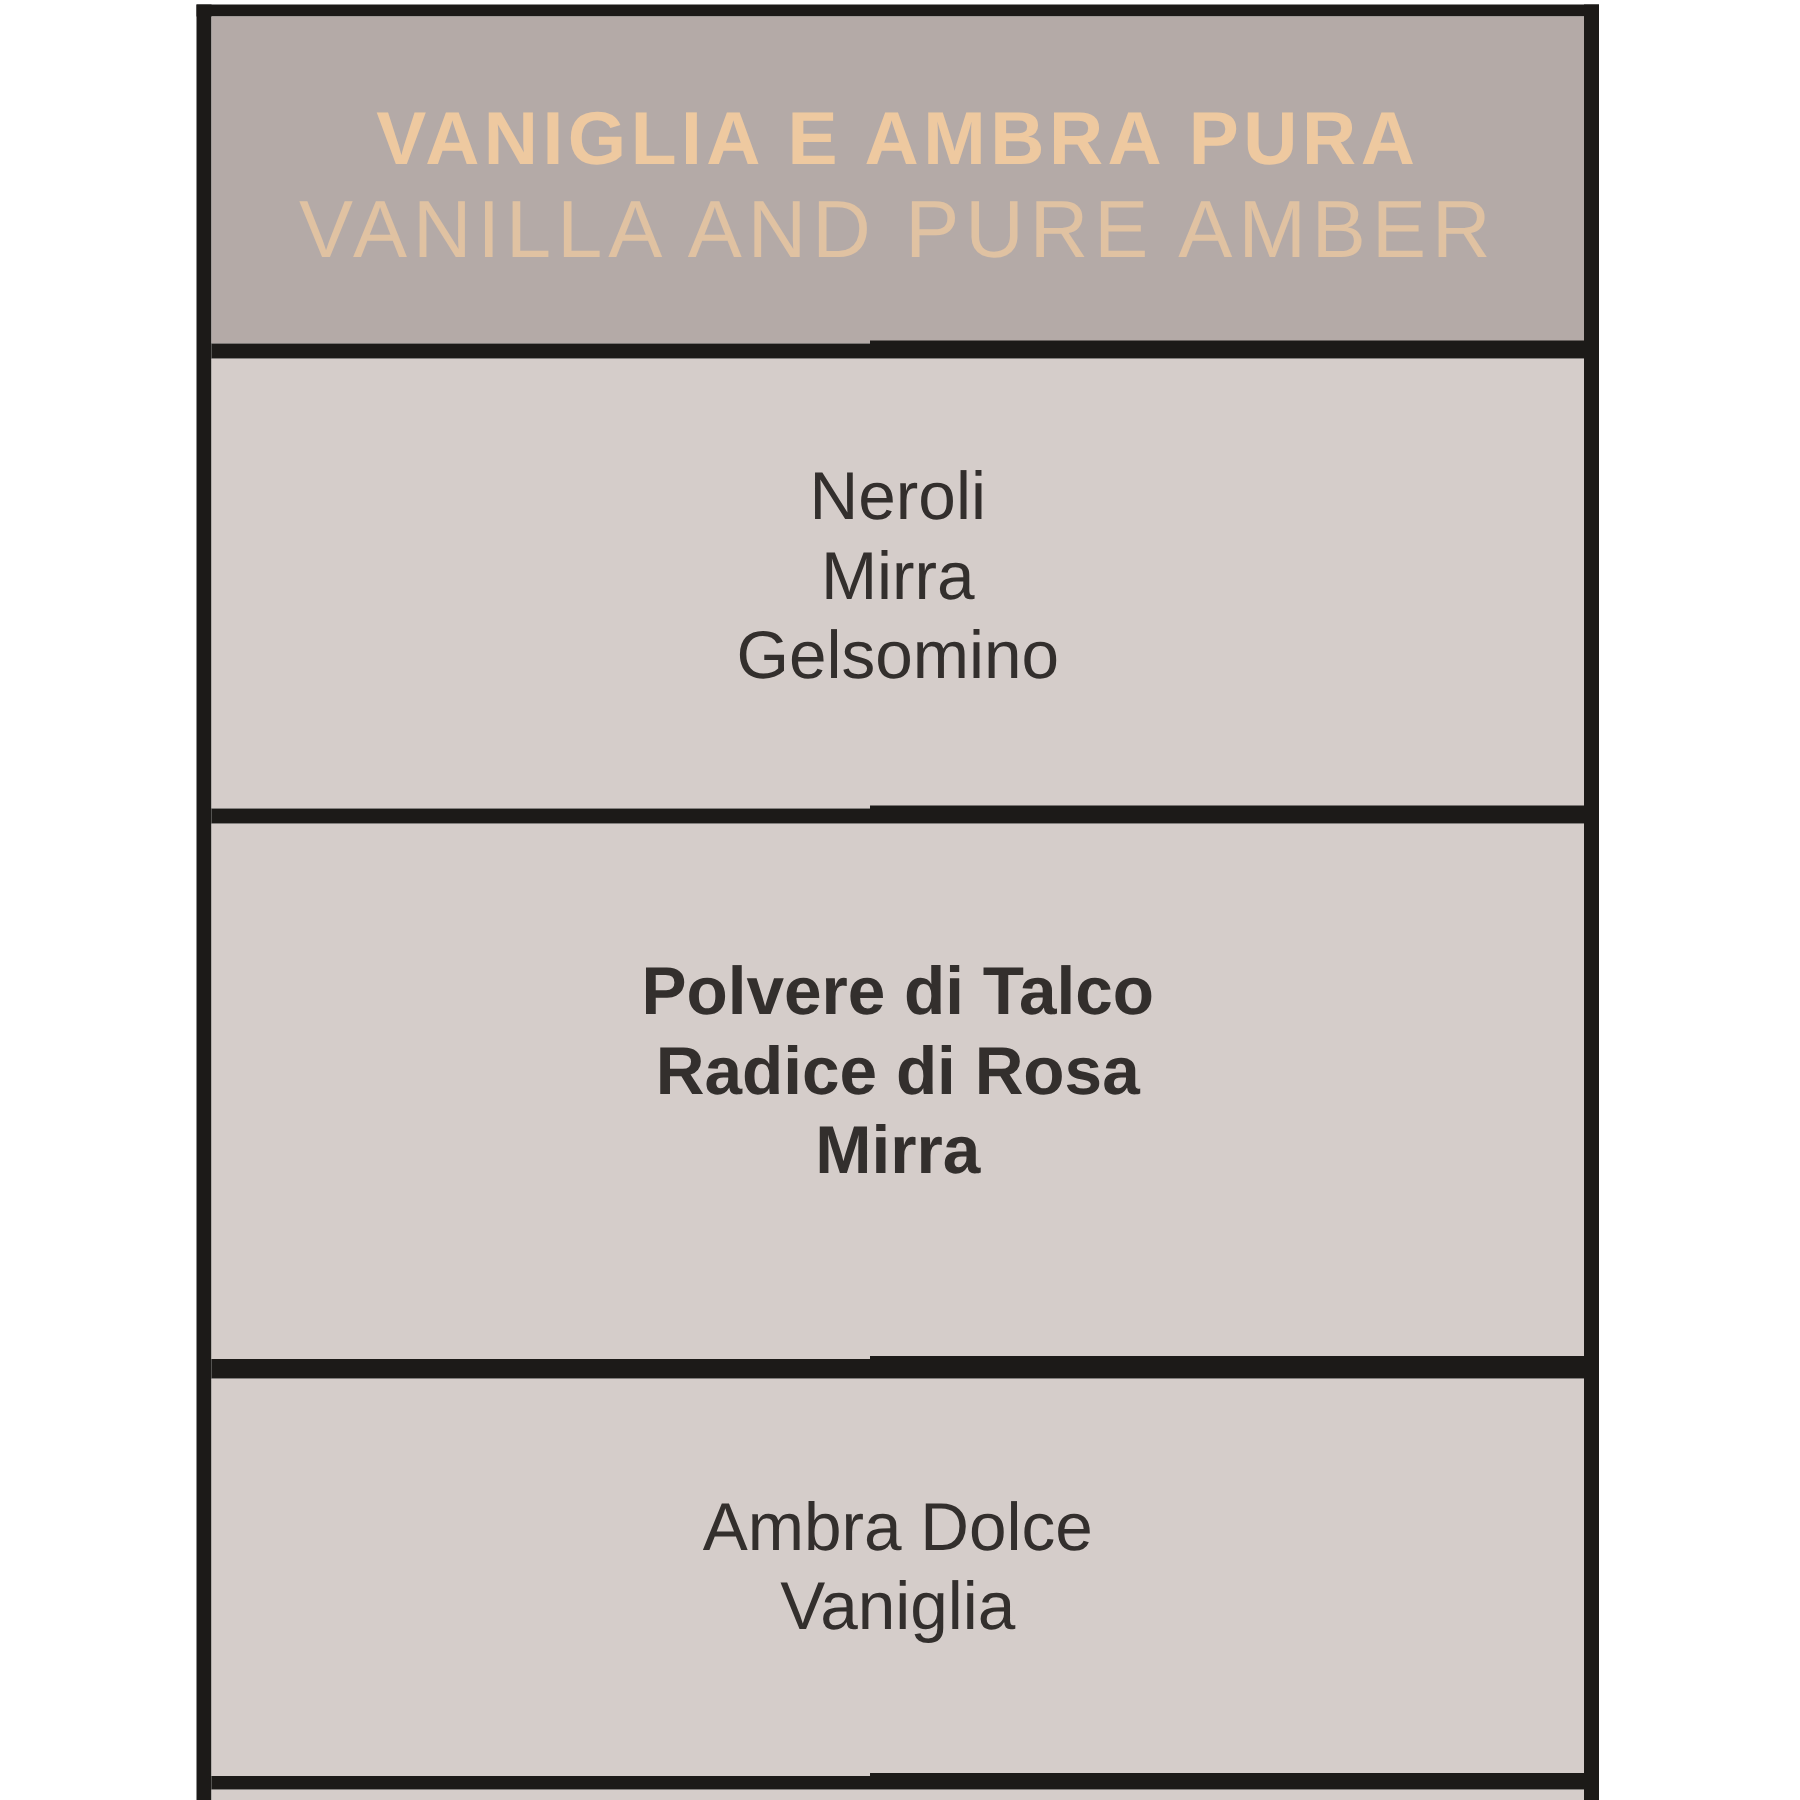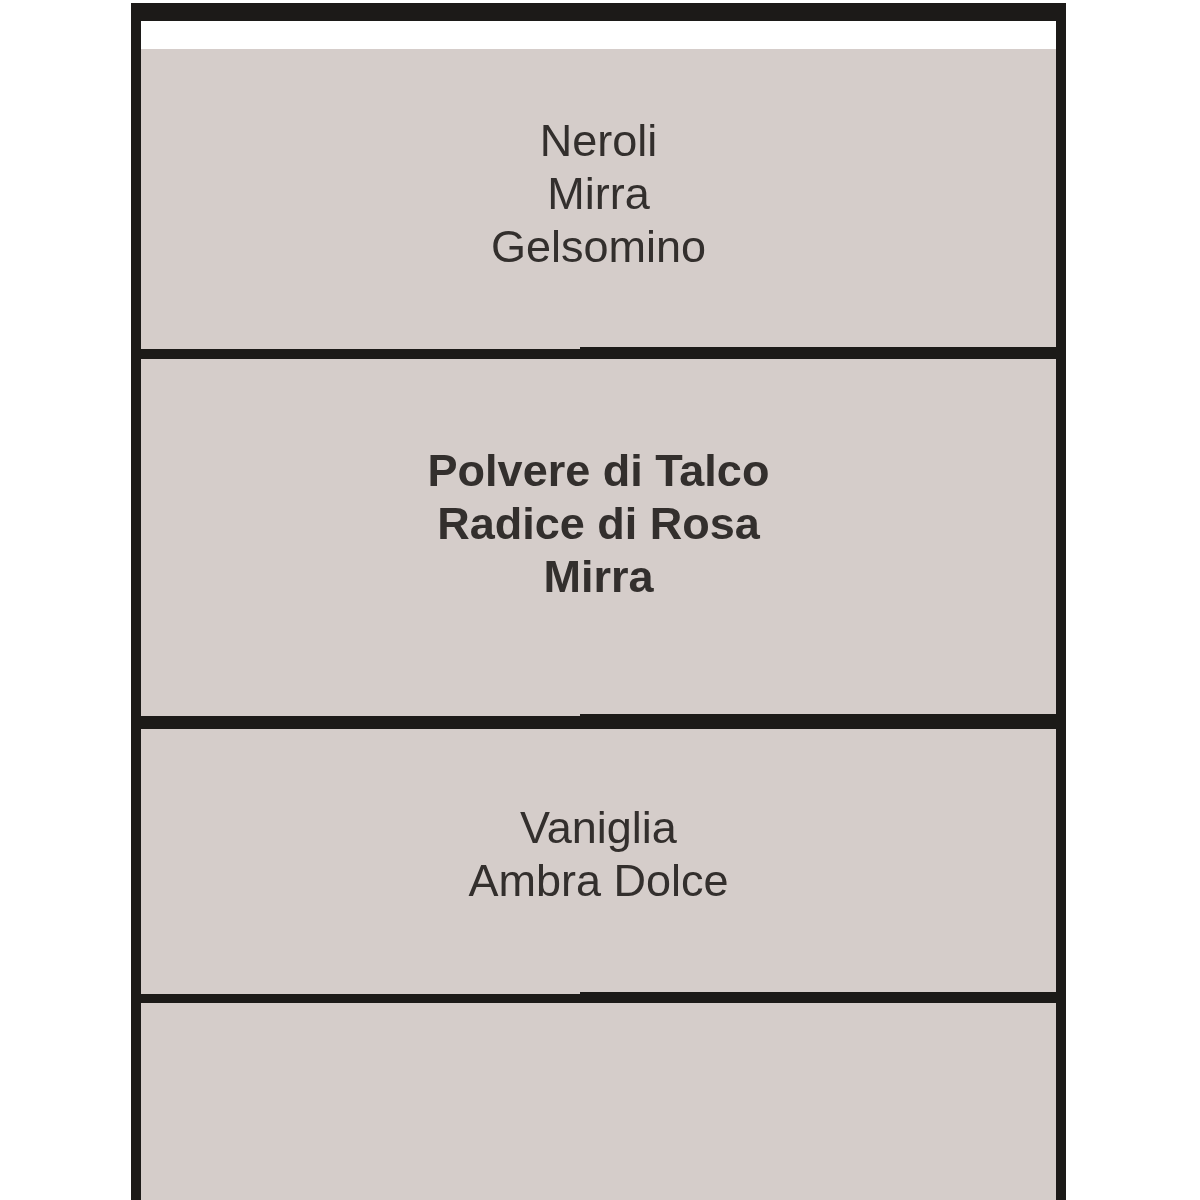--- a/index.html
+++ b/index.html
@@ -80,34 +80,38 @@
     height:55%;
     background:inherit;
   }
   .row.notes{
     background:var(--section_bg);
     font-size:45px;
     line-height:53px;
     color:var(--text_color);
   }
   .row.notes .note-line{white-space:nowrap;}
-  .row.r2{height:300px;margin-top:28px;}
+  .row.r2{height:300px;}
   .row.r2 .block{transform:translateY(-6px);}
   .row.r3{height:357px;}
   .row.r3 .block{transform:translateY(-14px);font-weight:bold;}
   .row.r4{height:265px;}
   .row.r4 .block{transform:translateY(-8px);}
   .row.r5{flex:1;background:var(--section_bg);}
   .block{display:flex;flex-direction:column;align-items:center;}
 </style>
 </head>
 <body>
 
 <div class="notes-table">
 
+  <div class="row header">
+    <div class="title">VANIGLIA E AMBRA PURA</div>
+    <div class="subtitle">VANILLA AND PURE AMBER</div>
+  </div>
 
   <div class="divider d1"></div>
 
   <div class="row notes r2">
     <div class="block">
       <div class="note-line">Neroli</div>
       <div class="note-line">Mirra</div>
       <div class="note-line">Gelsomino</div>
     </div>
   </div>
@@ -119,22 +123,22 @@
       <div class="note-line">Polvere di Talco</div>
       <div class="note-line">Radice di Rosa</div>
       <div class="note-line">Mirra</div>
     </div>
   </div>
 
   <div class="divider d3"></div>
 
   <div class="row notes r4">
     <div class="block">
+      <div class="note-line">Ambra Dolce</div>
       <div class="note-line">Vaniglia</div>
-      <div class="note-line">Ambra Dolce</div>
     </div>
   </div>
 
   <div class="divider d4"></div>
 
   <div class="row r5"></div>
 
 </div>
 
 </body></html>

